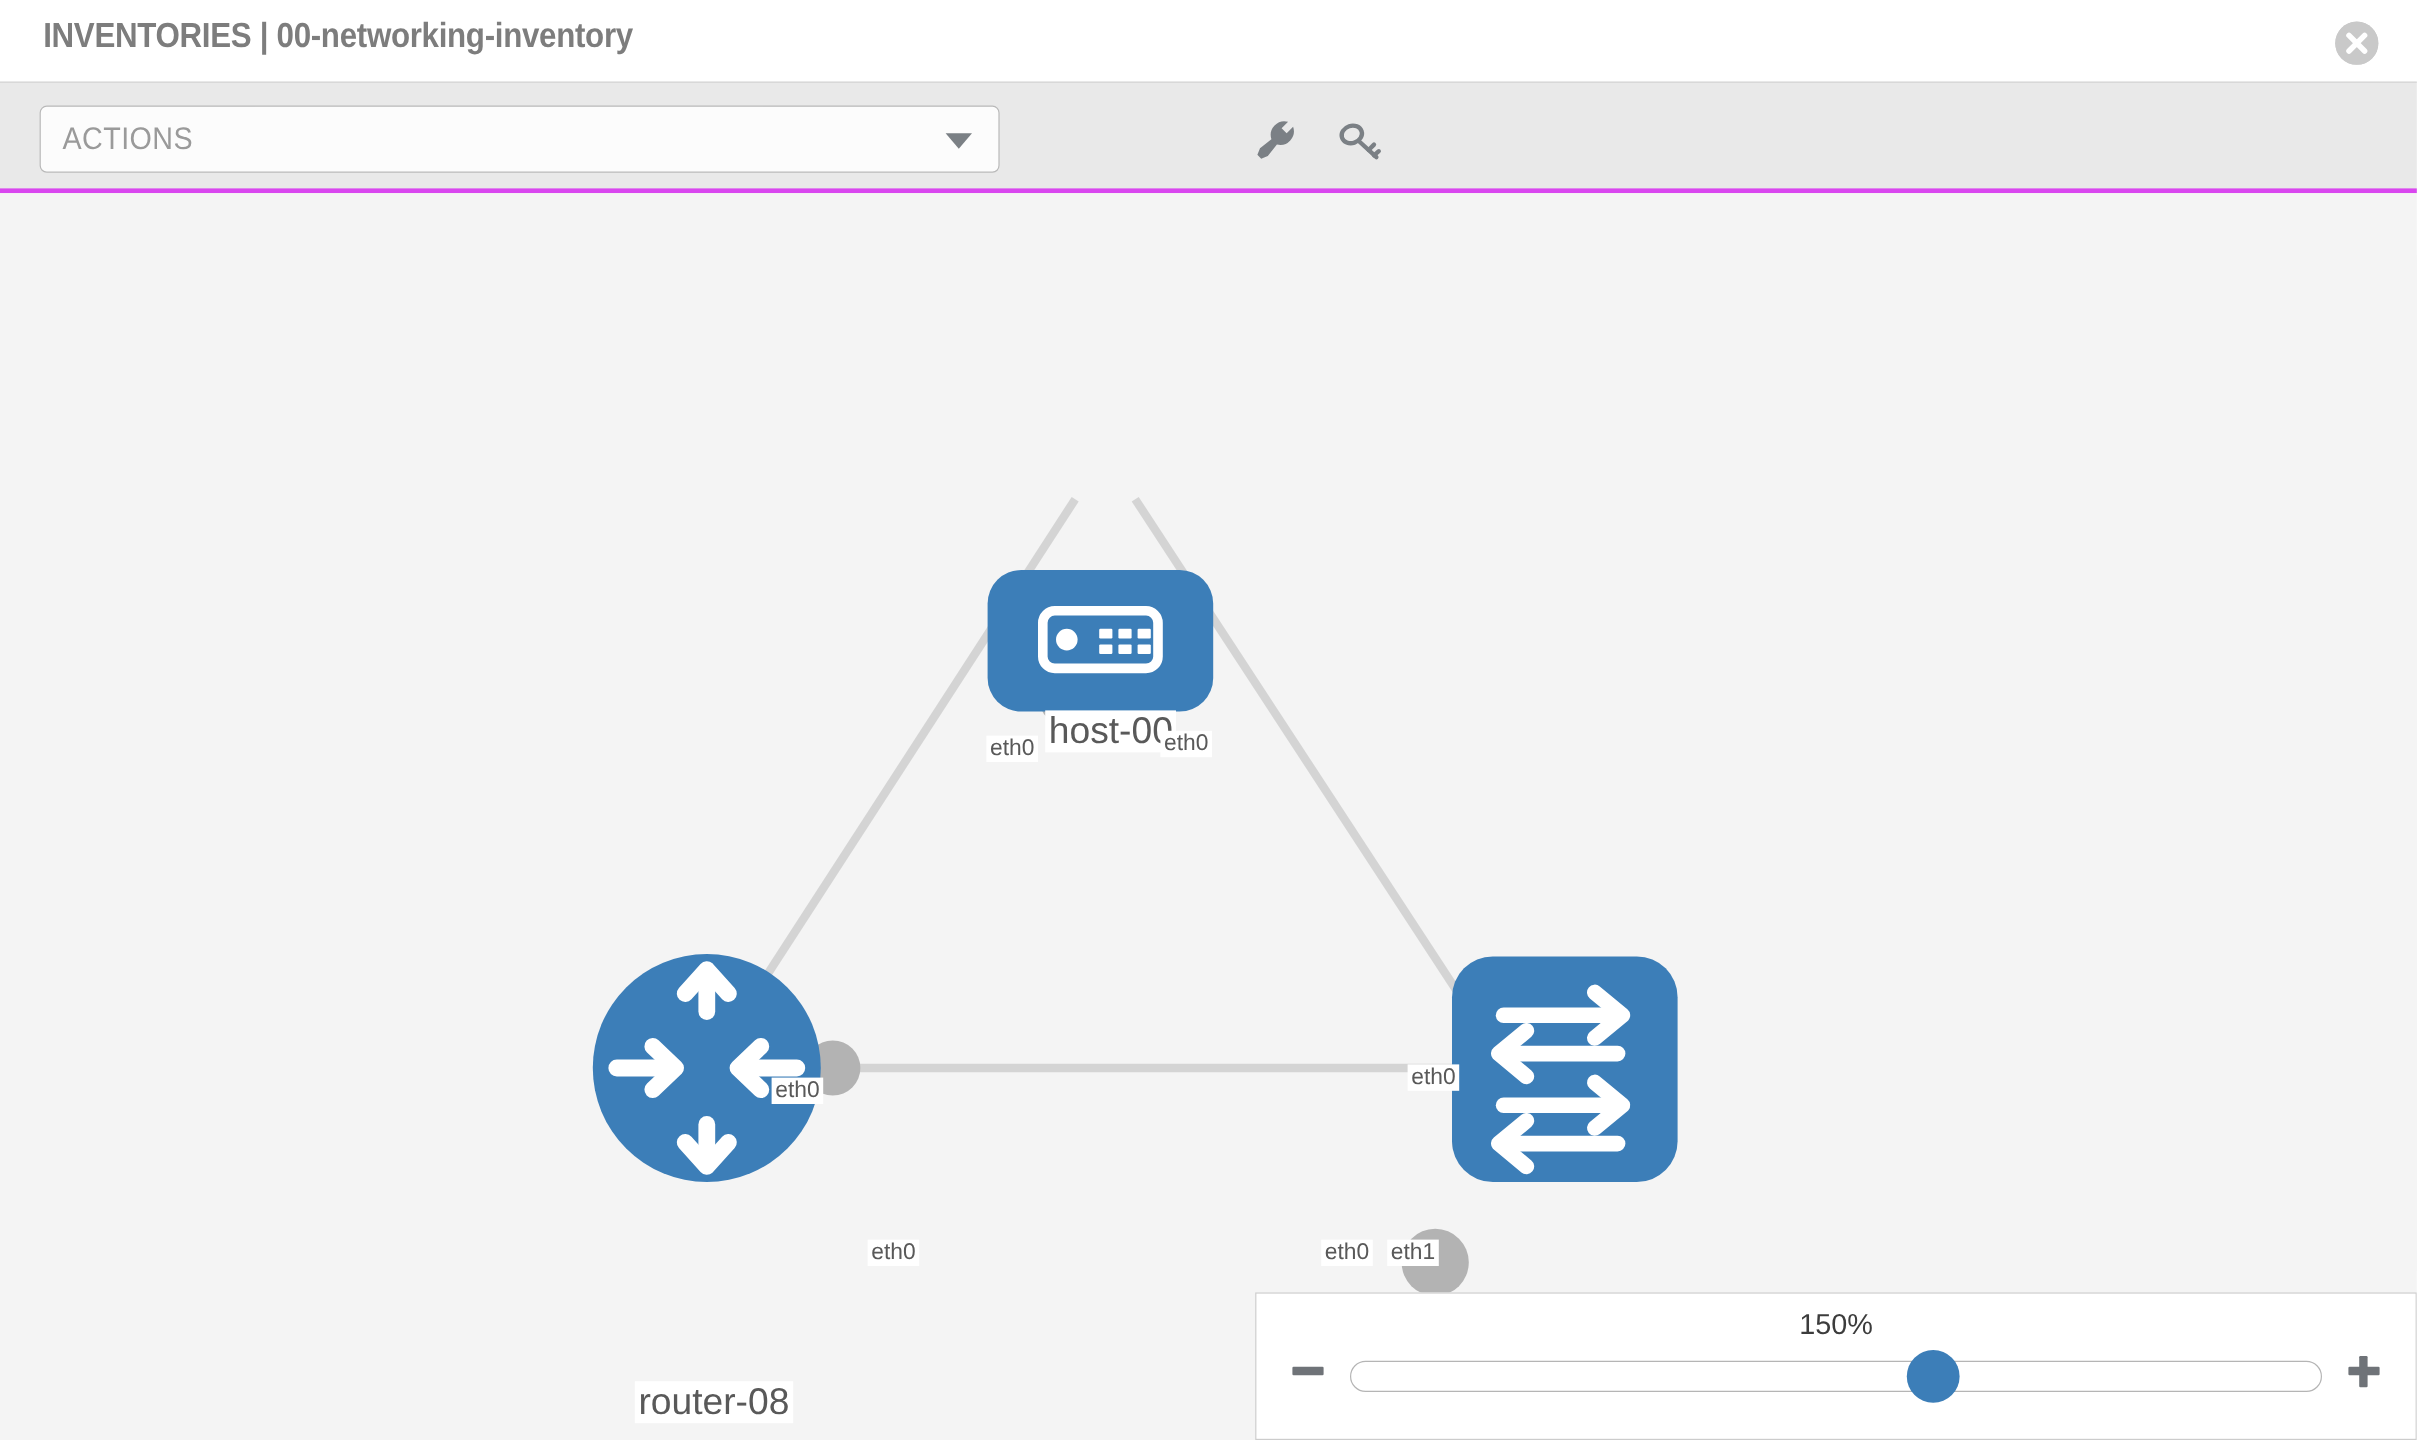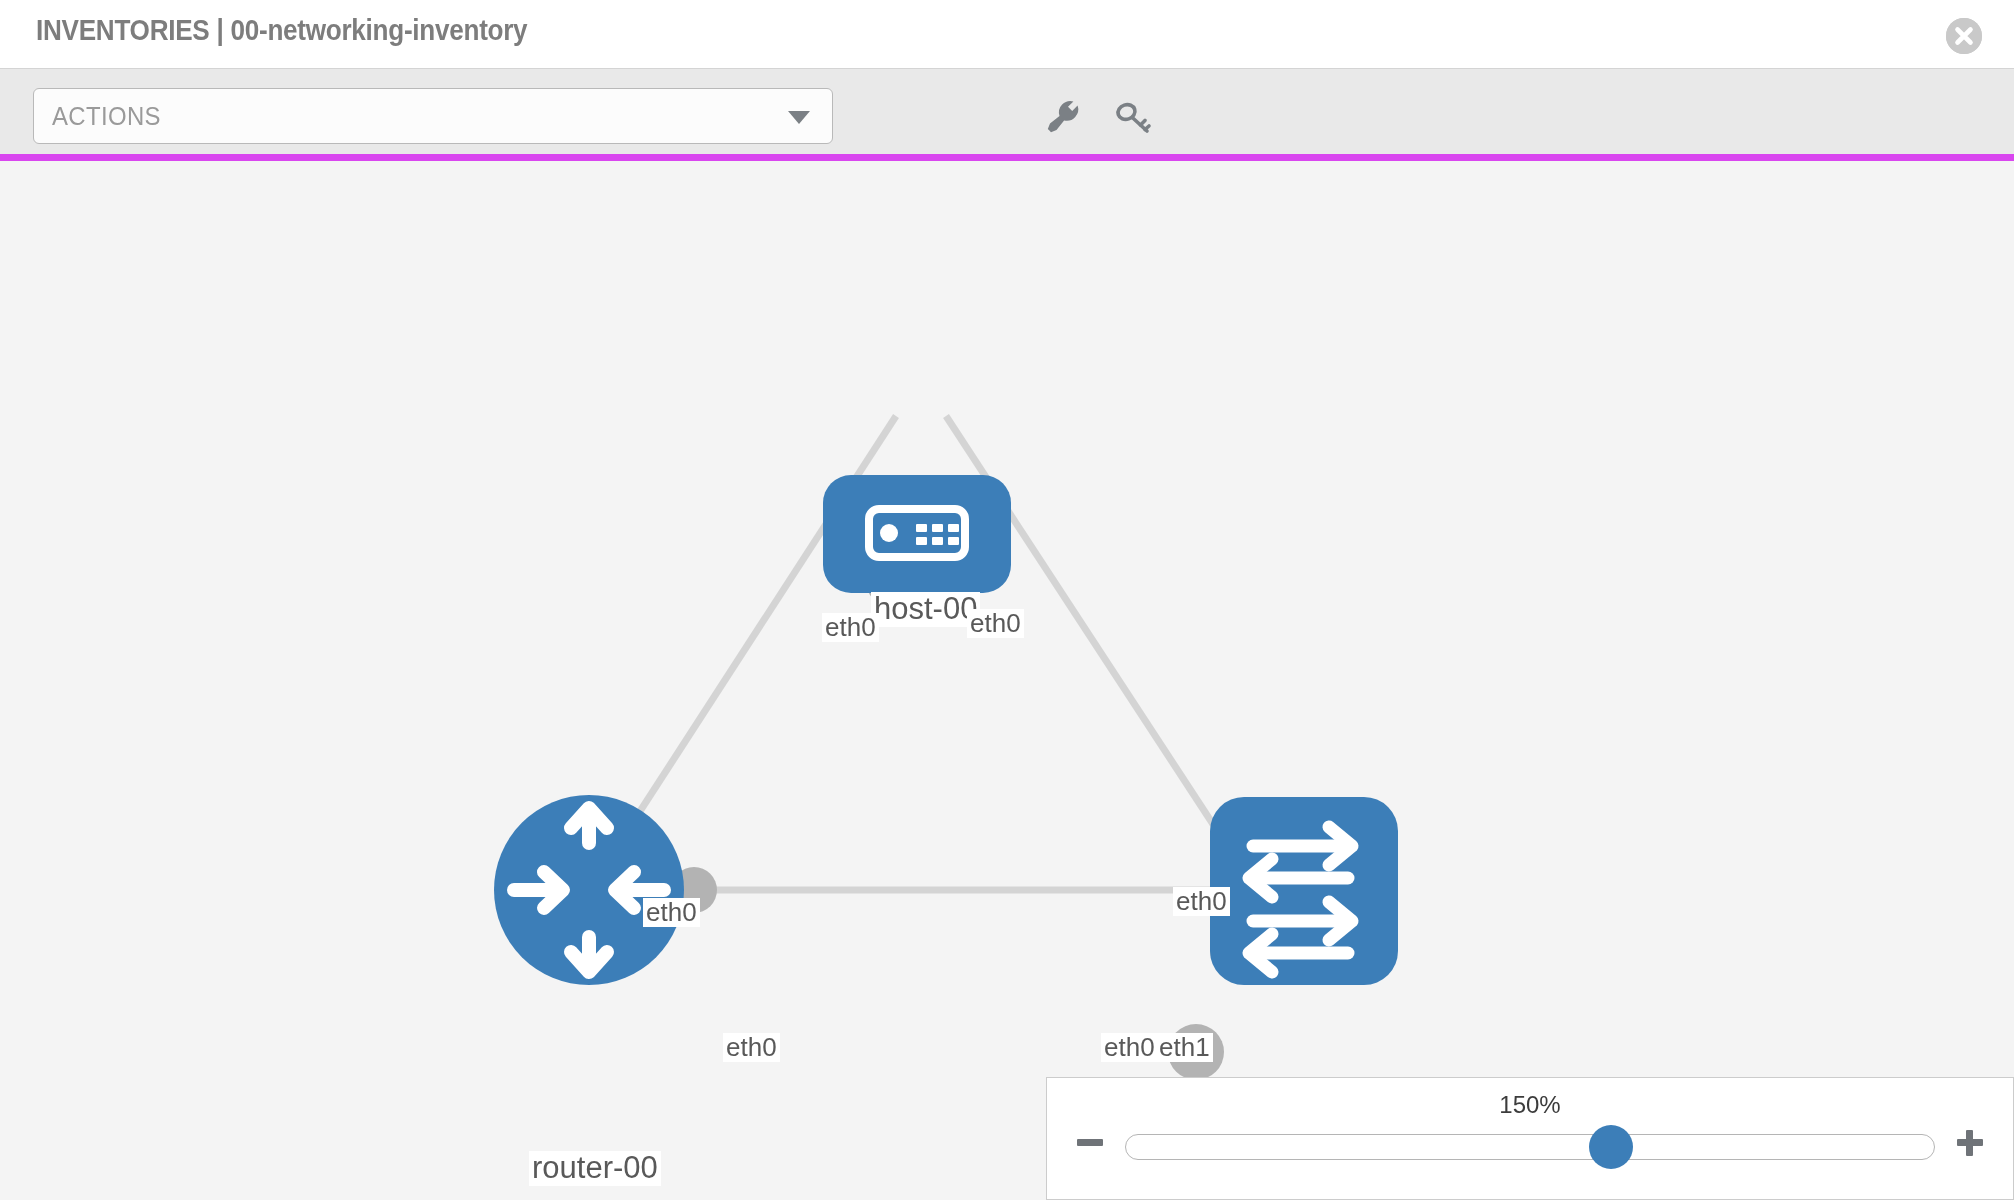--- a/index.html
+++ b/index.html
@@ -27,21 +27,21 @@
     width: 36px; height: 36px; border-radius: 50%;
     background: #c9c9c9; cursor: pointer;
   }
   .close-btn svg { display: block; width: 36px; height: 36px; }
 
   
   .toolbar {
     position: absolute; left: 0; top: 68px; width: 2014px; height: 93px;
     background: #e9e9e9;
     border-top: 1px solid #d4d4d4;
-    border-bottom: 7px solid #d946ef;
+    border-bottom: 4px solid #d946ef;
   }
   .field {
     position: absolute; top: 19px; height: 56px;
     background: #fcfcfc;
     border: 1px solid #b9b9b9; border-radius: 6px;
     cursor: pointer;
   }
   .field-label {
     position: absolute; left: 18px; top: 50%; transform: translateY(-50%) scaleX(0.92);
     transform-origin: left center;
@@ -77,21 +77,21 @@
 
   
   .nlabel {
     position: absolute;
     background: #ffffff;
     color: #595959;
     white-space: nowrap;
     line-height: 1.05;
   }
   .nlabel.big   { font-size: 31px; padding: 1px 3px; }
-  .nlabel.small { font-size: 26px; padding: 1px 3px; }
+  .nlabel.small { font-size: 19px; padding: 1px 3px; }
 
   
   .zoom-panel {
     position: absolute; right: 0px; bottom: 0px;
     width: 968px; height: 123px;
     background: #ffffff;
     border: 1px solid #cccccc;
   }
   .zoom-level {
     position: absolute; left: 0; right: 0; top: 13px;
@@ -226,21 +226,21 @@
         <path d="M1348 792 H 1253"></path>
         <path d="M1272 773 L1249 792 L1272 811"></path>
       </g>
     </g>
   </svg>
 
   <div class="nlabel big" style="left:871px; top:431px;">host-00</div>
   <div class="nlabel small" style="left:822px; top:452px;">eth0</div>
   <div class="nlabel small" style="left:967px; top:448px;">eth0</div>
 
-  <div class="nlabel big" style="left:529px; top:990px;">router-00</div>
+  <div class="nlabel big" style="left:529px; top:990px;">router-08</div>
   <div class="nlabel small" style="left:643px; top:737px;">eth0</div>
   <div class="nlabel small" style="left:723px; top:872px;">eth0</div>
 
   <div class="nlabel big" style="left:1244px; top:990px;">switch-00</div>
   <div class="nlabel small" style="left:1173px; top:726px;">eth0</div>
 
   <div class="nlabel small" style="left:1101px; top:872px;">eth0</div>
   <div class="nlabel small" style="left:1124px; top:872px;margin-left:32px;">eth1</div>
 
   <div class="zoom-panel">

